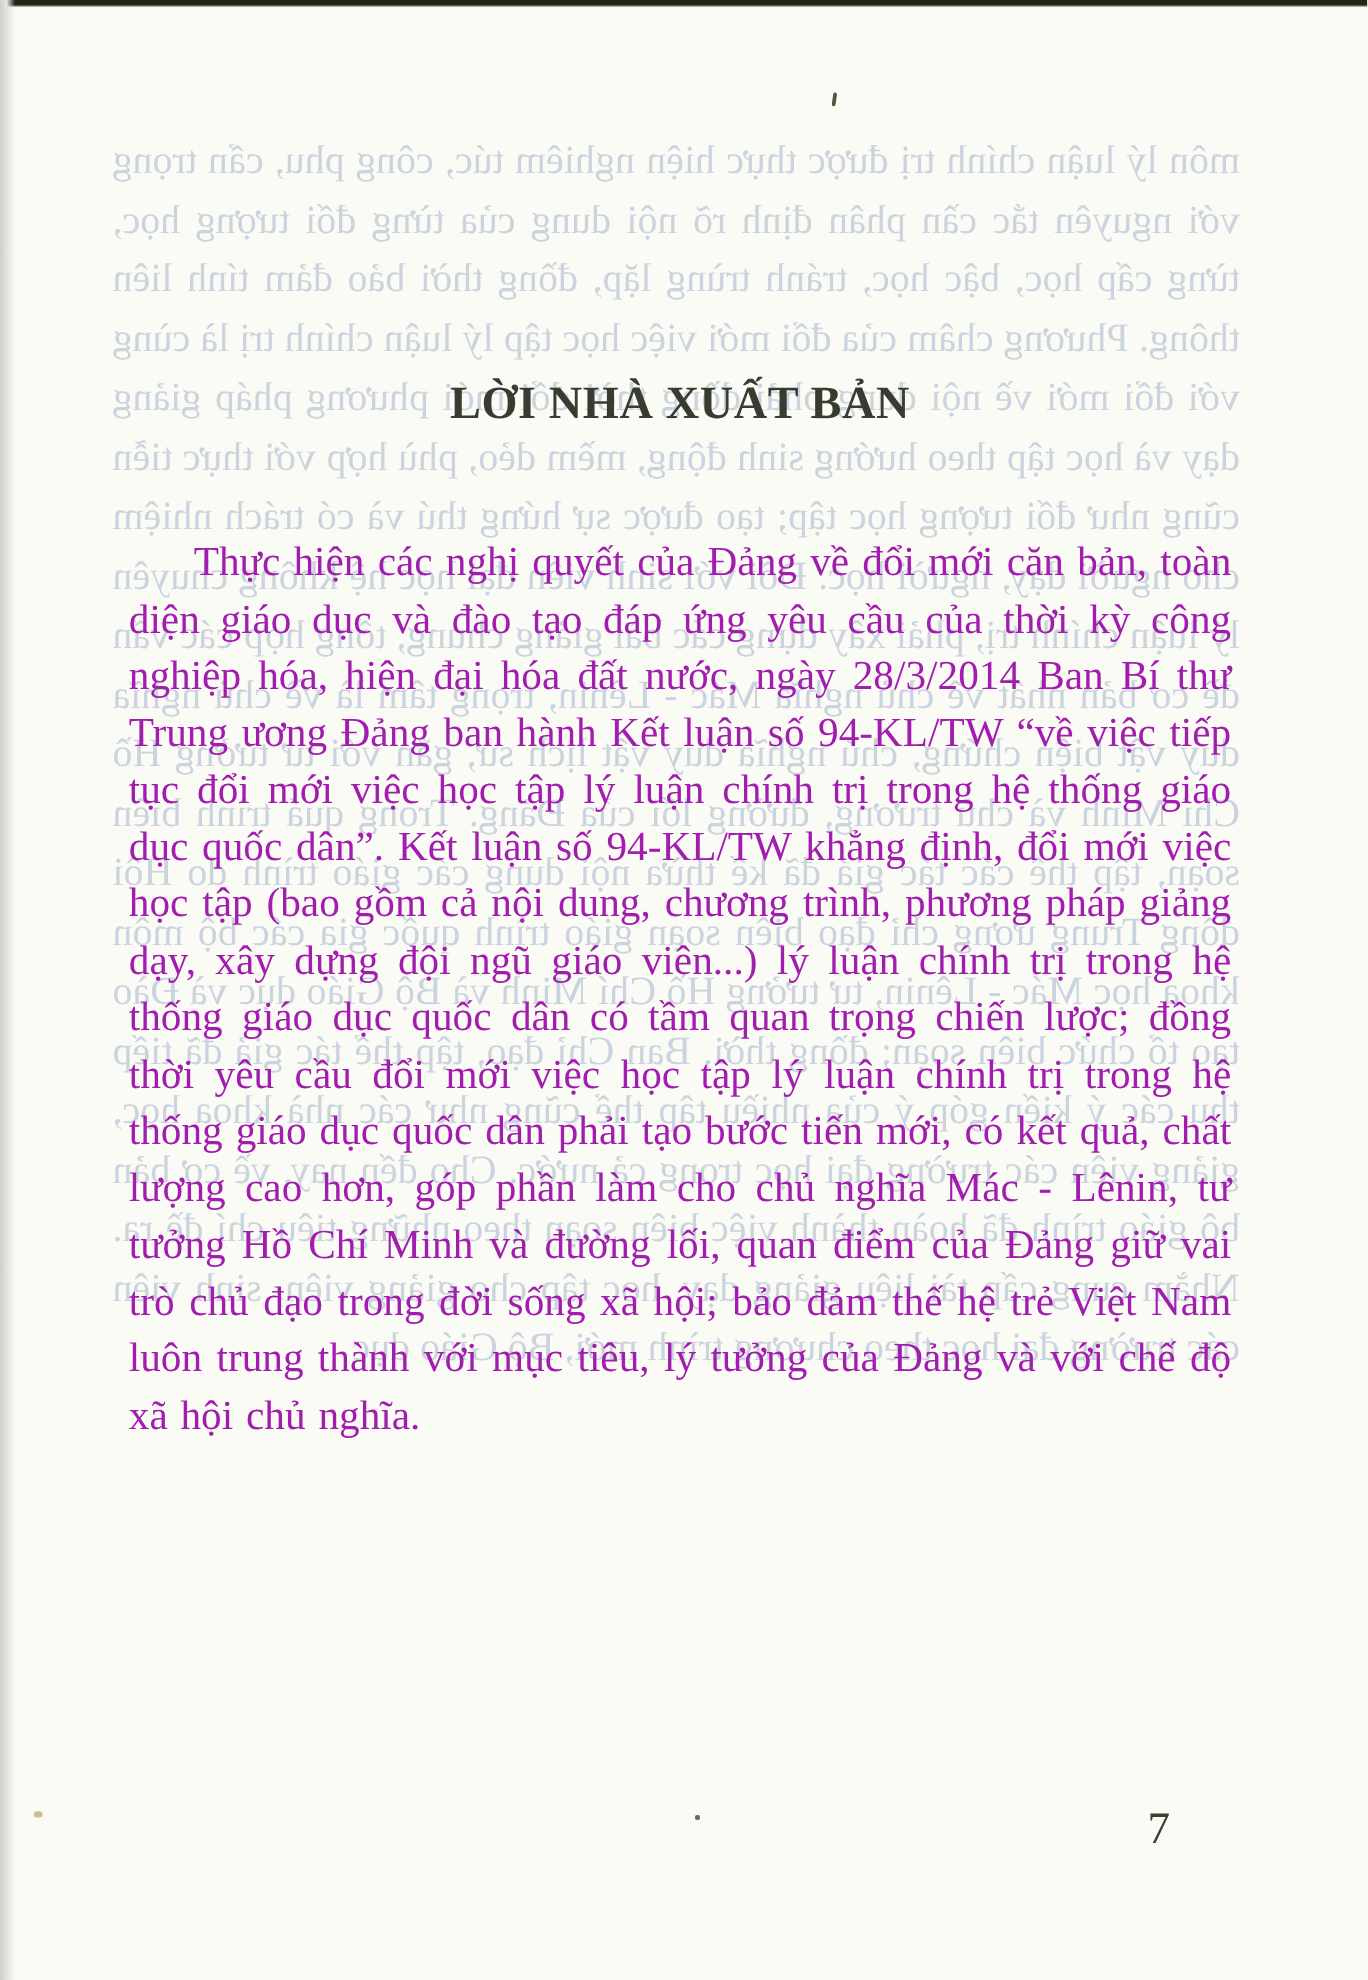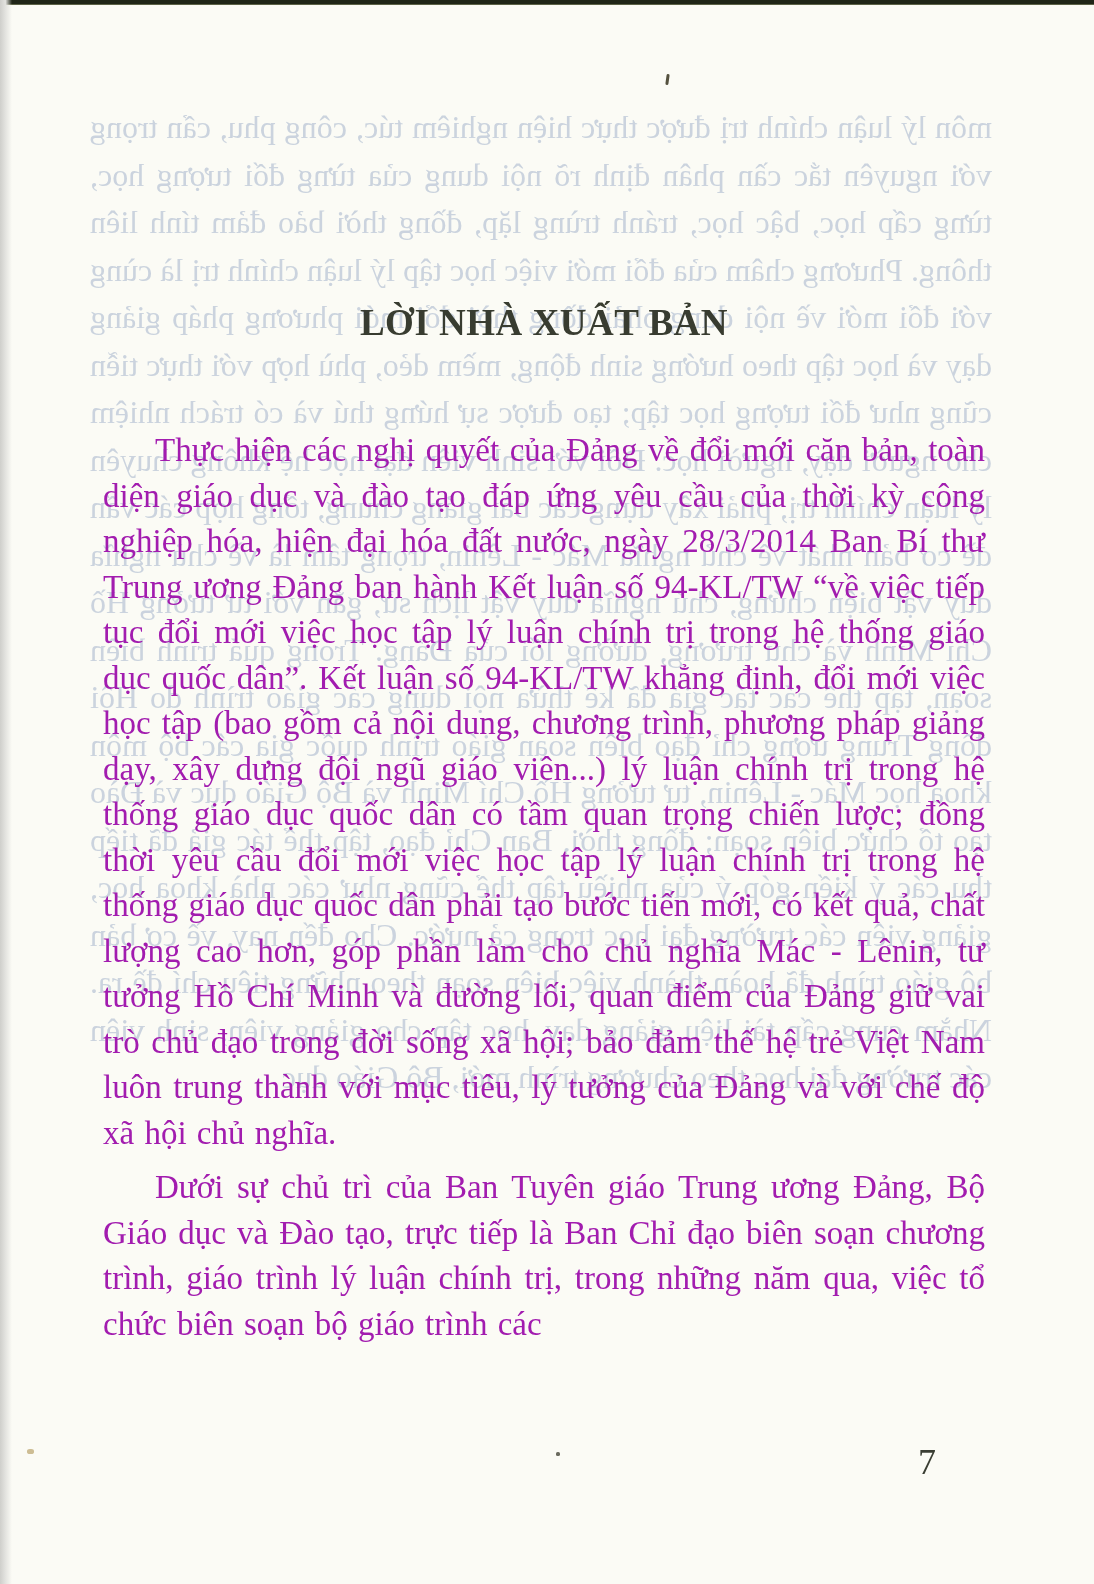--- a/index.html
+++ b/index.html
@@ -93,21 +93,20 @@
 
   <div class="edge-top"></div>
   <div class="edge-left"></div>
   <div class="edge-right"></div>
 
   <div class="ghost">môn lý luận chính trị được thực hiện nghiêm túc, công phu, cẩn trọng với nguyên tắc cần phân định rõ nội dung của từng đối tượng học, từng cấp học, bậc học, tránh trùng lặp, đồng thời bảo đảm tính liên thông. Phương châm của đổi mới việc học tập lý luận chính trị là cùng với đổi mới về nội dung phải đồng thời đổi mới phương pháp giảng dạy và học tập theo hướng sinh động, mềm dẻo, phù hợp với thực tiễn cũng như đối tượng học tập; tạo được sự hứng thú và có trách nhiệm cho người dạy, người học. Đối với sinh viên đại học hệ không chuyên lý luận chính trị, phải xây dựng các bài giảng chung, tổng hợp các vấn đề cơ bản nhất về chủ nghĩa Mác - Lênin, trọng tâm là về chủ nghĩa duy vật biện chứng, chủ nghĩa duy vật lịch sử, gắn với tư tưởng Hồ Chí Minh và chủ trương, đường lối của Đảng. Trong quá trình biên soạn, tập thể các tác giả đã kế thừa nội dung các giáo trình do Hội đồng Trung ương chỉ đạo biên soạn giáo trình quốc gia các bộ môn khoa học Mác - Lênin, tư tưởng Hồ Chí Minh và Bộ Giáo dục và Đào tạo tổ chức biên soạn; đồng thời, Ban Chỉ đạo, tập thể tác giả đã tiếp thu các ý kiến góp ý của nhiều tập thể cũng như các nhà khoa học, giảng viên các trường đại học trong cả nước. Cho đến nay, về cơ bản bộ giáo trình đã hoàn thành việc biên soạn theo những tiêu chí đề ra. Nhằm cung cấp tài liệu giảng dạy, học tập cho giảng viên, sinh viên các trường đại học theo chương trình mới, Bộ Giáo dục</div>
 
   <div class="content">
     <h1 class="title">LỜI NHÀ XUẤT BẢN</h1>
     <p class="para first">Thực hiện các nghị quyết của Đảng về đổi mới căn bản, toàn diện giáo dục và đào tạo đáp ứng yêu cầu của thời kỳ công nghiệp hóa, hiện đại hóa đất nước, ngày 28/3/2014 Ban Bí thư Trung ương Đảng ban hành Kết luận số 94-KL/TW “về việc tiếp tục đổi mới việc học tập lý luận chính trị trong hệ thống giáo dục quốc dân”. Kết luận số 94-KL/TW khẳng định, đổi mới việc học tập (bao gồm cả nội dung, chương trình, phương pháp giảng dạy, xây dựng đội ngũ giáo viên...) lý luận chính trị trong hệ thống giáo dục quốc dân có tầm quan trọng chiến lược; đồng thời yêu cầu đổi mới việc học tập lý luận chính trị trong hệ thống giáo dục quốc dân phải tạo bước tiến mới, có kết quả, chất lượng cao hơn, góp phần làm cho chủ nghĩa Mác - Lênin, tư tưởng Hồ Chí Minh và đường lối, quan điểm của Đảng giữ vai trò chủ đạo trong đời sống xã hội; bảo đảm thế hệ trẻ Việt Nam luôn trung thành với mục tiêu, lý tưởng của Đảng và với chế độ xã hội chủ nghĩa.</p>
-    <p class="para second">Dưới sự chủ trì của Ban Tuyên giáo Trung ương Đảng, Bộ Giáo dục và Đào tạo, trực tiếp là Ban Chỉ đạo biên soạn chương trình, giáo trình lý luận chính trị, trong những năm qua, việc tổ chức biên soạn bộ giáo trình các</p>
   </div>
 
   <div class="page-number">7</div>
 
   <span class="speck speck-apostrophe"></span>
   <span class="speck speck-tan"></span>
   <span class="speck speck-dot"></span>
 
 </div>
 

